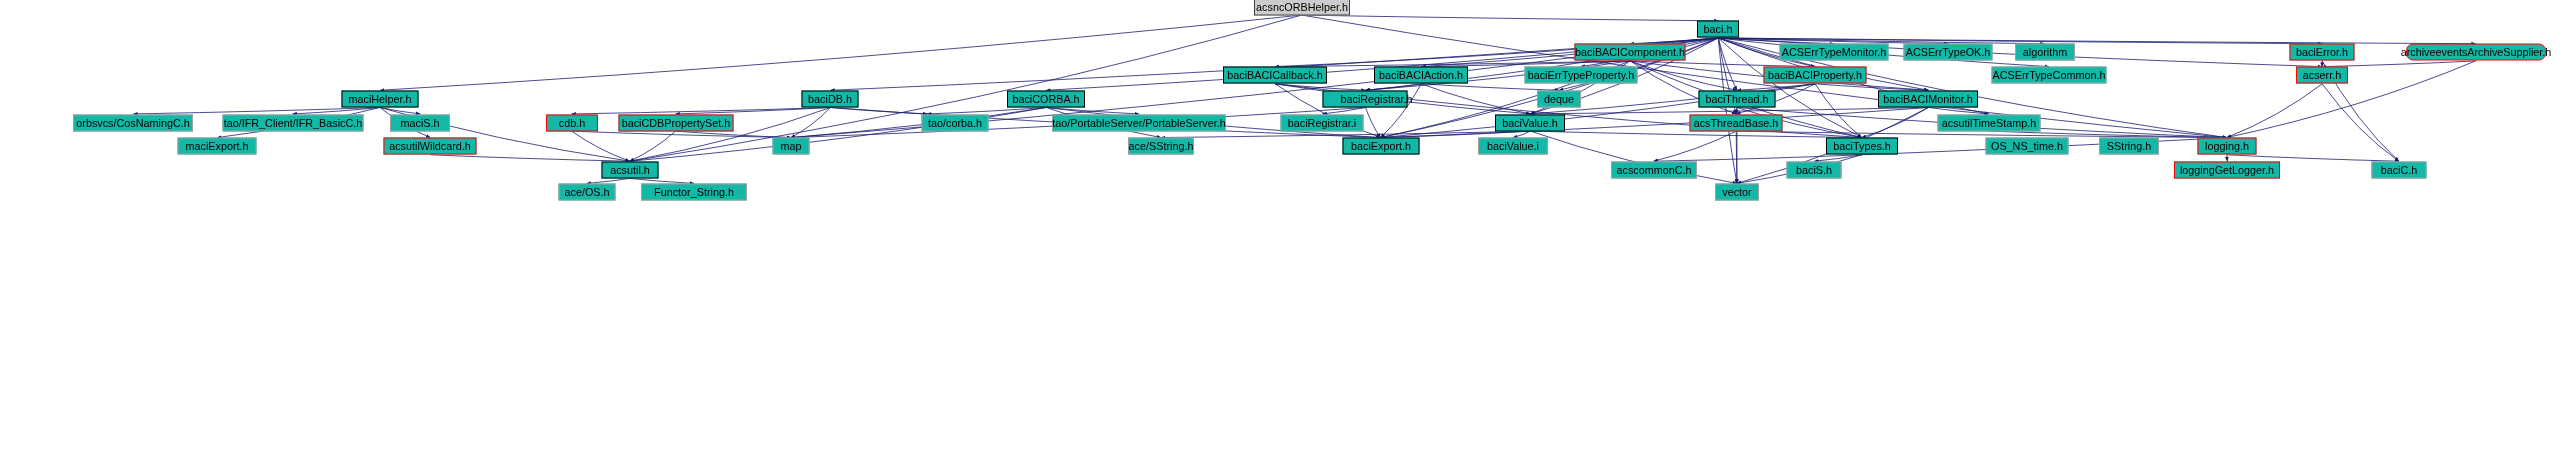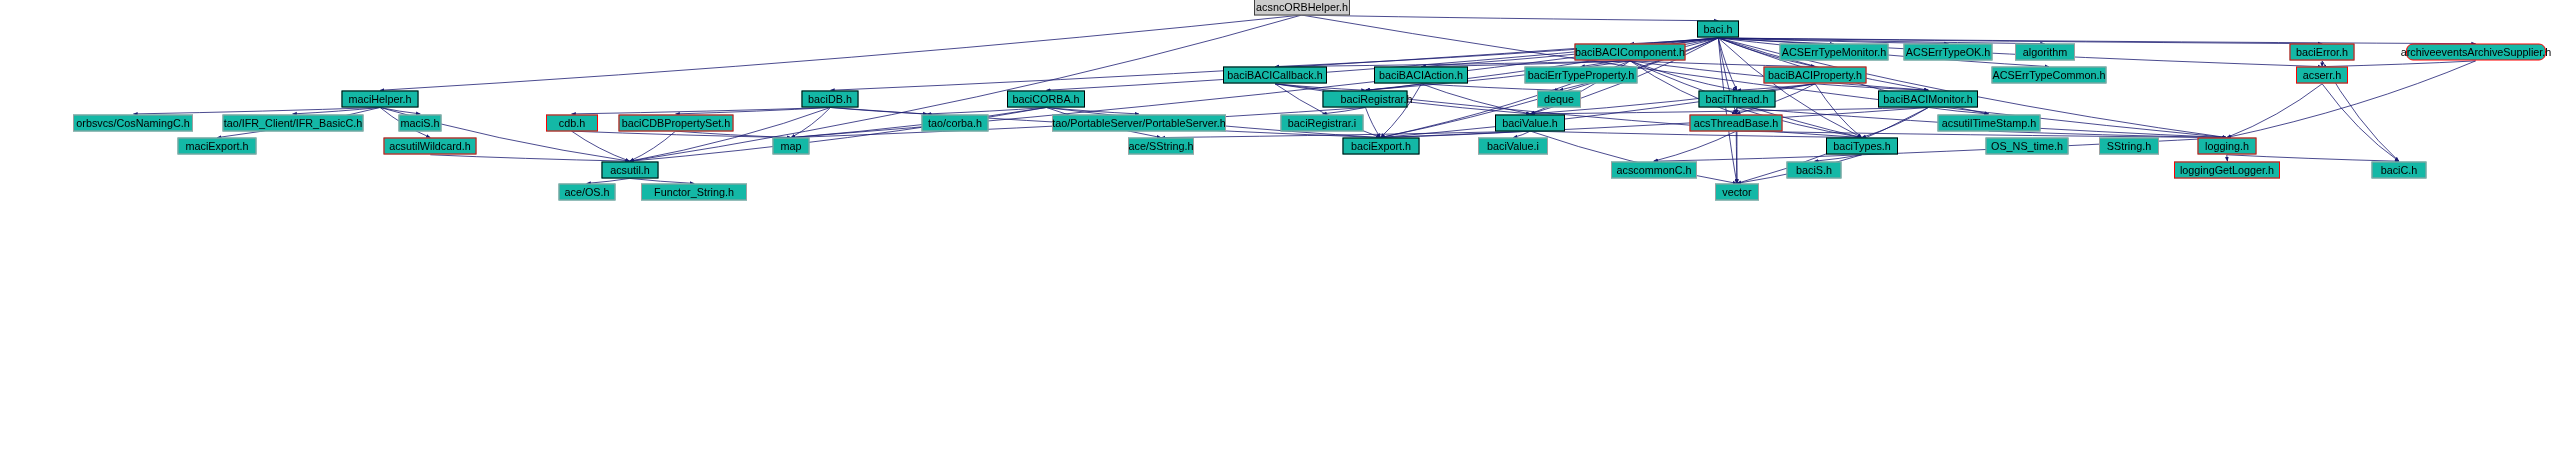--- a/index.html
+++ b/index.html
@@ -196,21 +196,21 @@
     <div class="node red" title="acserr.h" style="left: 2322px; top: 75px; width: 52px;">acserr.h</div>
     <div class="node hdr" title="maciHelper.h" style="left: 380px; top: 99px; width: 77px;">maciHelper.h</div>
     <div class="node hdr" title="baciDB.h" style="left: 830px; top: 99px; width: 57px;">baciDB.h</div>
     <div class="node hdr" title="baciCORBA.h" style="left: 1046px; top: 99px; width: 78px;">baciCORBA.h</div>
     <div class="node hdr" title="baciRegistrar.h" style="left: 1365px; top: 99px; width: 85px; padding-left: 28px;">baciRegistrar.h</div>
     <div class="node sys" title="deque" style="left: 1559px; top: 99px; width: 44px;">deque</div>
     <div class="node hdr" title="baciThread.h" style="left: 1737px; top: 99px; width: 77px;">baciThread.h</div>
     <div class="node hdr" title="baciBACIMonitor.h" style="left: 1928px; top: 99px; width: 100px;">baciBACIMonitor.h</div>
     <div class="node sys" title="orbsvcs/CosNamingC.h" style="left: 133px; top: 123px; width: 120px;">orbsvcs/CosNamingC.h</div>
     <div class="node sys" title="tao/IFR_Client/IFR_BasicC.h" style="left: 293px; top: 123px; width: 141px;">tao/IFR_Client/IFR_BasicC.h</div>
-    <div class="node sys" title="maciS.h" style="left: 420px; top: 123px; width: 43px;">maciS.h</div>
+    <div class="node sys" title="maciS.h" style="left: 420px; top: 123px; width: 60px;">maciS.h</div>
     <div class="node red" title="cdb.h" style="left: 572px; top: 123px; width: 52px;">cdb.h</div>
     <div class="node red" title="baciCDBPropertySet.h" style="left: 676px; top: 123px; width: 115px;">baciCDBPropertySet.h</div>
     <div class="node sys" title="tao/corba.h" style="left: 927px; top: 123px; width: 67px; margin-left: 28px;">tao/corba.h</div>
     <div class="node sys" title="tao/PortableServer/PortableServer.h" style="left: 1139px; top: 123px; width: 174px;">tao/PortableServer/PortableServer.h</div>
     <div class="node sys" title="baciRegistrar.i" style="left: 1322px; top: 123px; width: 83px;">baciRegistrar.i</div>
     <div class="node hdr" title="baciValue.h" style="left: 1530px; top: 123px; width: 70px;">baciValue.h</div>
     <div class="node red" title="acsThreadBase.h" style="left: 1736px; top: 123px; width: 93px;">acsThreadBase.h</div>
     <div class="node sys" title="acsutilTimeStamp.h" style="left: 1989px; top: 123px; width: 103px;">acsutilTimeStamp.h</div>
     <div class="node sys" title="maciExport.h" style="left: 217px; top: 146px; width: 79px;">maciExport.h</div>
     <div class="node red" title="acsutilWildcard.h" style="left: 430px; top: 146px; width: 93px;">acsutilWildcard.h</div>

